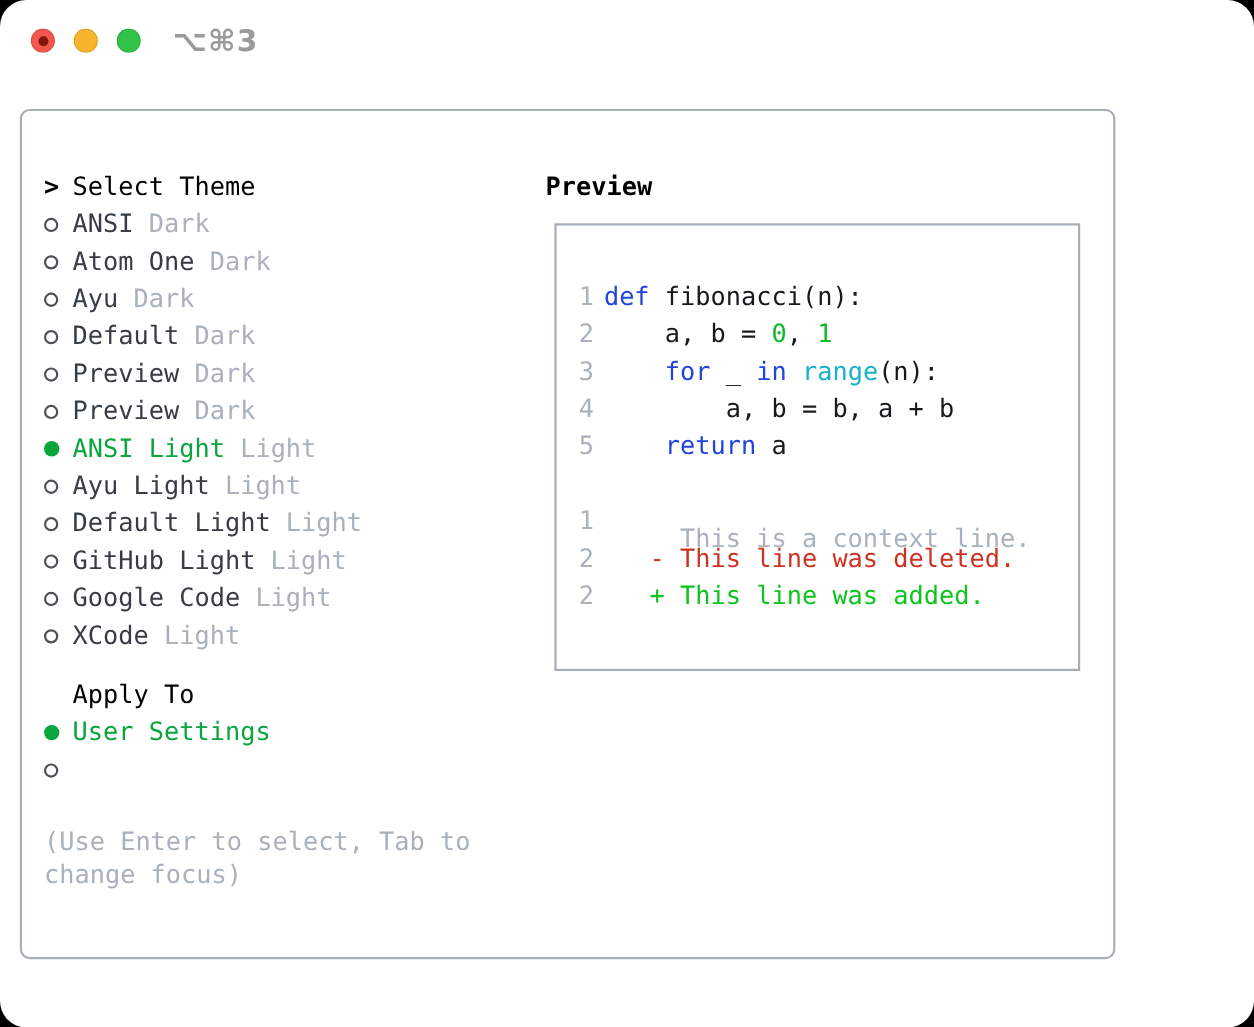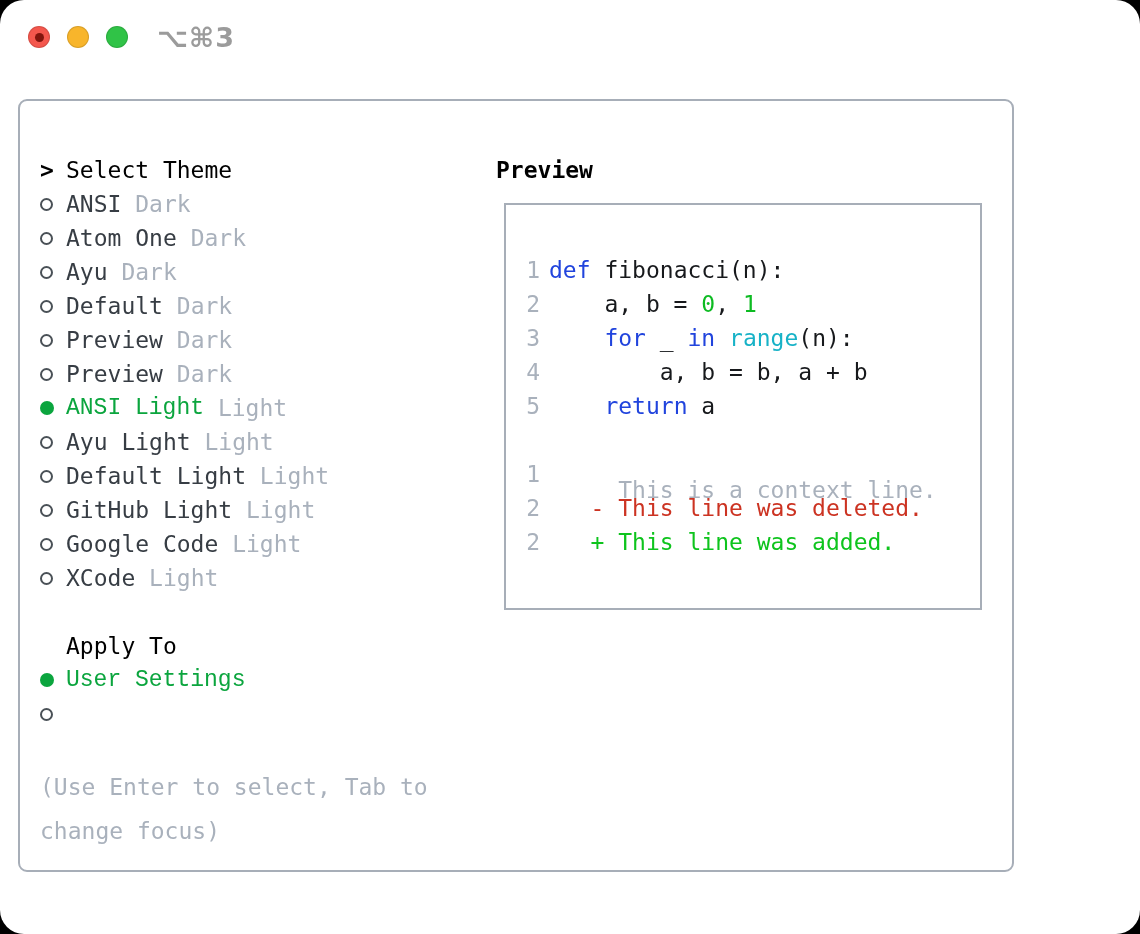--- a/index.html
+++ b/index.html
@@ -19,24 +19,24 @@
   .panel{position:absolute;left:18px;top:99px;width:996px;height:773px;border:2px solid var(--border);border-radius:9px;box-sizing:border-box;background:var(--win-bg);}
   .left-col{position:absolute;left:20px;top:52px;font-size:23px;color:var(--text);}
   .row{display:flex;align-items:center;height:34px;white-space:pre;}
   .gutter{width:26px;display:flex;align-items:center;flex:none;}
   .bullet{width:13px;height:13px;border-radius:50%;border:2px solid #4a5157;box-sizing:border-box;}
   .bullet.sel{border:none;background:var(--green);width:14px;height:14px;}
   .marker{color:var(--heading);font-weight:700;}
   .hdr{color:var(--heading);font-weight:400;}
   .subhdr{color:var(--heading);}
   .nm{color:var(--text);}
-  .nm.sel-text{color:var(--green);font-family:Liberation Mono, monospace;}
+  .nm.sel-text{color:var(--green);}
   .muted{color:var(--muted);}
-  .apply-block{margin-top:34px;}
-  .help{margin-top:34px;width:420px;line-height:44px;color:var(--muted);white-space:normal;}
+  .apply-block{margin-top:20px;}
+  .help{margin-top:34px;width:420px;line-height:30px;color:var(--muted);white-space:normal;}
 
   
   .preview-col{position:absolute;left:476px;top:52px;}
   .preview-hdr{height:34px;display:flex;align-items:center;font-size:23px;font-weight:700;color:var(--heading);}
   .preview-box{margin-left:8px;margin-top:16px;width:478px;height:407px;border:2px solid var(--border);box-sizing:border-box;padding:48px 0 0 20px;overflow:hidden;}
   .code-row{display:flex;height:34px;align-items:center;font-size:23px;white-space:pre;}
   .ln{width:14px;flex:none;text-align:right;margin-right:9px;color:var(--muted);}
   .tok-plain{color:var(--plain);text-align:right;}
   .tok-kw{color:var(--code-kw);}
   .tok-builtin{color:var(--code-builtin);}

